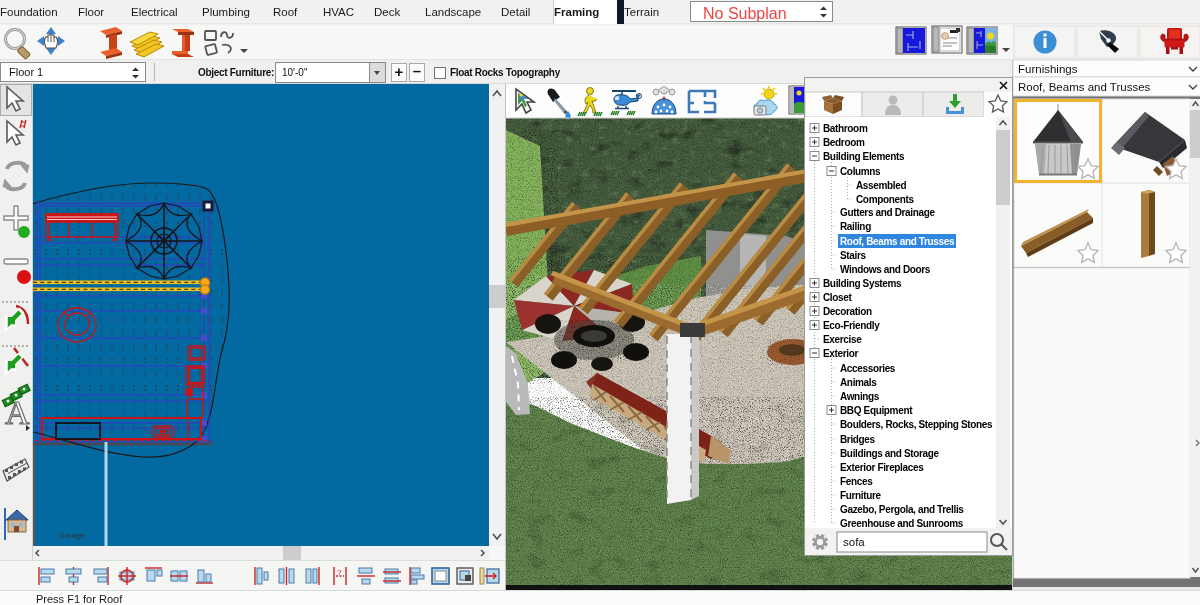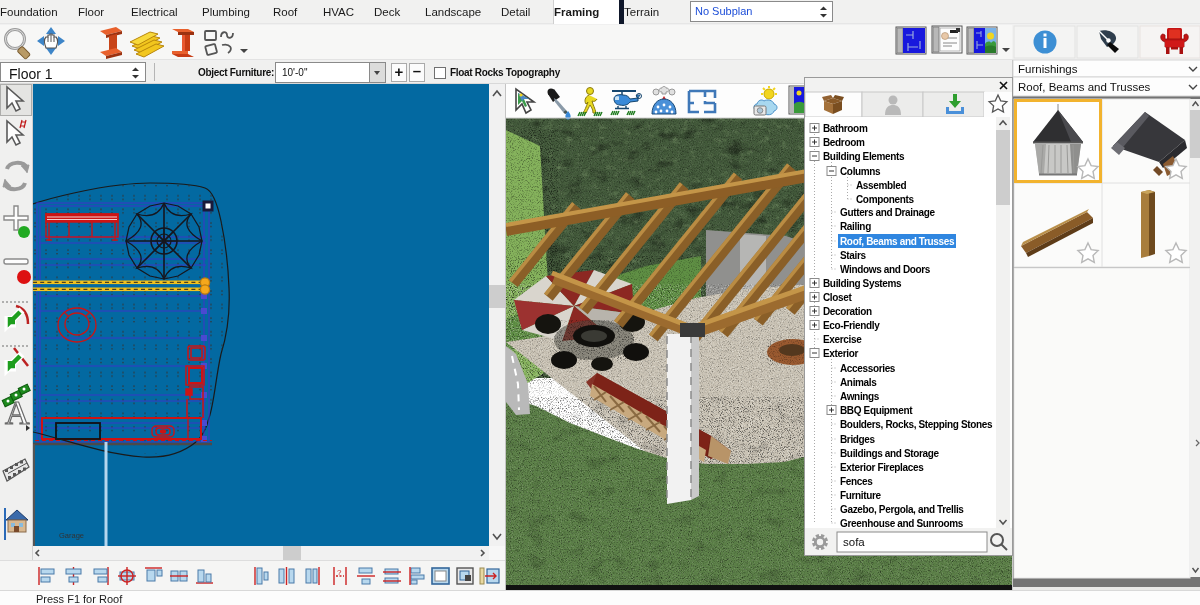--- a/index.html
+++ b/index.html
@@ -1,24 +1,24 @@
 <!DOCTYPE html>
 <html><head><meta charset="utf-8"><style>
 *{margin:0;padding:0;box-sizing:border-box}
 html,body{width:1200px;height:605px;overflow:hidden}
 body{font-family:"Liberation Sans",sans-serif;position:relative;background:#f0f0f0;font-size:12px}
 .abs{position:absolute}
 .tab{display:inline-block;padding-top:6px;height:24px;color:#1a1a1a;font-size:11.5px}
-.seltab{background:#fff;border-left:1px solid #cfcfcf;border-right:5px solid #0f172a;font-weight:bold}
+.seltab{background:#fff;border-left:1px solid #cfcfcf;border-right:7px solid #0f172a;font-weight:bold}
 </style></head>
 <body>
 
 <div class="abs" style="left:0;top:0;width:1200px;height:24px;background:#f1f1f0;border-bottom:1px solid #e6e6e6">
 <div class="tab" style="width:78px">Foundation</div><div class="tab" style="width:53px">Floor</div><div class="tab" style="width:71px">Electrical</div><div class="tab" style="width:71px">Plumbing</div><div class="tab" style="width:50px">Roof</div><div class="tab" style="width:51px">HVAC</div><div class="tab" style="width:51px">Deck</div><div class="tab" style="width:76px">Landscape</div><div class="tab" style="width:52px">Detail</div><div class="tab seltab" style="width:71px">Framing</div><div class="tab" style="width:62px">Terrain</div>
-<div class="abs" style="left:690px;top:1px;width:143px;height:21px;background:#fff;border:1px solid #8a8a8a;font-size:11px;color:#1d4ed8;padding:3px 0 0 4px">No Subplan
+<div class="abs" style="left:690px;top:1px;width:143px;height:21px;background:#fff;border:1px solid #8a8a8a;font-size:16px;color:#ef4444;padding:3px 0 0 12px">No Subplan
 <svg class="abs" style="right:3px;top:3px" width="11" height="14" viewBox="0 0 11 14">
         <path d="M2 5 L5.5 1.5 L9 5 Z" fill="#333"></path>
         <path d="M2 9 L5.5 12.5 L9 9 Z" fill="#333"></path>
       </svg>
 </div>
 </div>
 
 <div class="abs" id="row2" style="left:0;top:25px;width:1012px;height:35px;background:#f7f7f6;border-bottom:1px solid #e3e3e3">
 <svg width="1012" height="35" viewBox="0 0 1012 35">
 
@@ -118,21 +118,21 @@
 <path d="M3 6 C0 6 0 12 3 13 L5 14 L5 19 L24 19 L24 14 L26 13 C29 12 29 6 26 6 L24 7 L24 11 L5 11 L5 7 Z" fill="#c41414" stroke="#8e0e0e" stroke-width="0.8"></path>
 <rect x="5" y="13" width="19" height="6" fill="#d01818"></rect>
 <rect x="6" y="19" width="3.5" height="7" fill="#a81010"></rect>
 <rect x="19.5" y="19" width="3.5" height="7" fill="#a81010"></rect>
 <rect x="11" y="19" width="7" height="2.5" fill="#a81010"></rect>
 </g>
 </svg>
 </div>
 
 <div class="abs" id="row3" style="left:0;top:61px;width:1012px;height:23px;background:#f0f0ef;border-bottom:1px solid #d8d8d8">
- <div class="abs" style="left:0;top:1px;width:146px;height:20px;background:#fff;border:1px solid #8a8a8a;padding:3px 16px 0 8px;color:#111;font-size:14px">Floor 1
+ <div class="abs" style="left:0;top:1px;width:146px;height:20px;background:#fff;border:1px solid #8a8a8a;padding:3px 16px 0 8px;color:#111;font-size:11px">Floor 1
   <svg class="abs" style="right:4px;top:3px" width="11" height="14" viewBox="0 0 11 14">
         <path d="M2 5 L5.5 1.5 L9 5 Z" fill="#333"></path>
         <path d="M2 9 L5.5 12.5 L9 9 Z" fill="#333"></path>
       </svg>
  </div>
  <div class="abs" style="left:154px;top:2px;width:1px;height:18px;background:#b5b5b5"></div>
  <div class="abs" style="left:198px;top:6px;color:#111;font-weight:600;font-size:10px;letter-spacing:-0.3px">Object Furniture:</div>
  <div class="abs" style="left:275px;top:1px;width:95px;height:21px;background:#fff;border:1px solid #8a8a8a;padding:4px 0 0 6px;color:#111;font-size:10px">10'-0"</div>
  <div class="abs" style="left:370px;top:1px;width:16px;height:21px;background:#dcdcdb;border:1px solid #8a8a8a;border-left:none">
   <svg width="14" height="19" viewBox="0 0 14 19">

